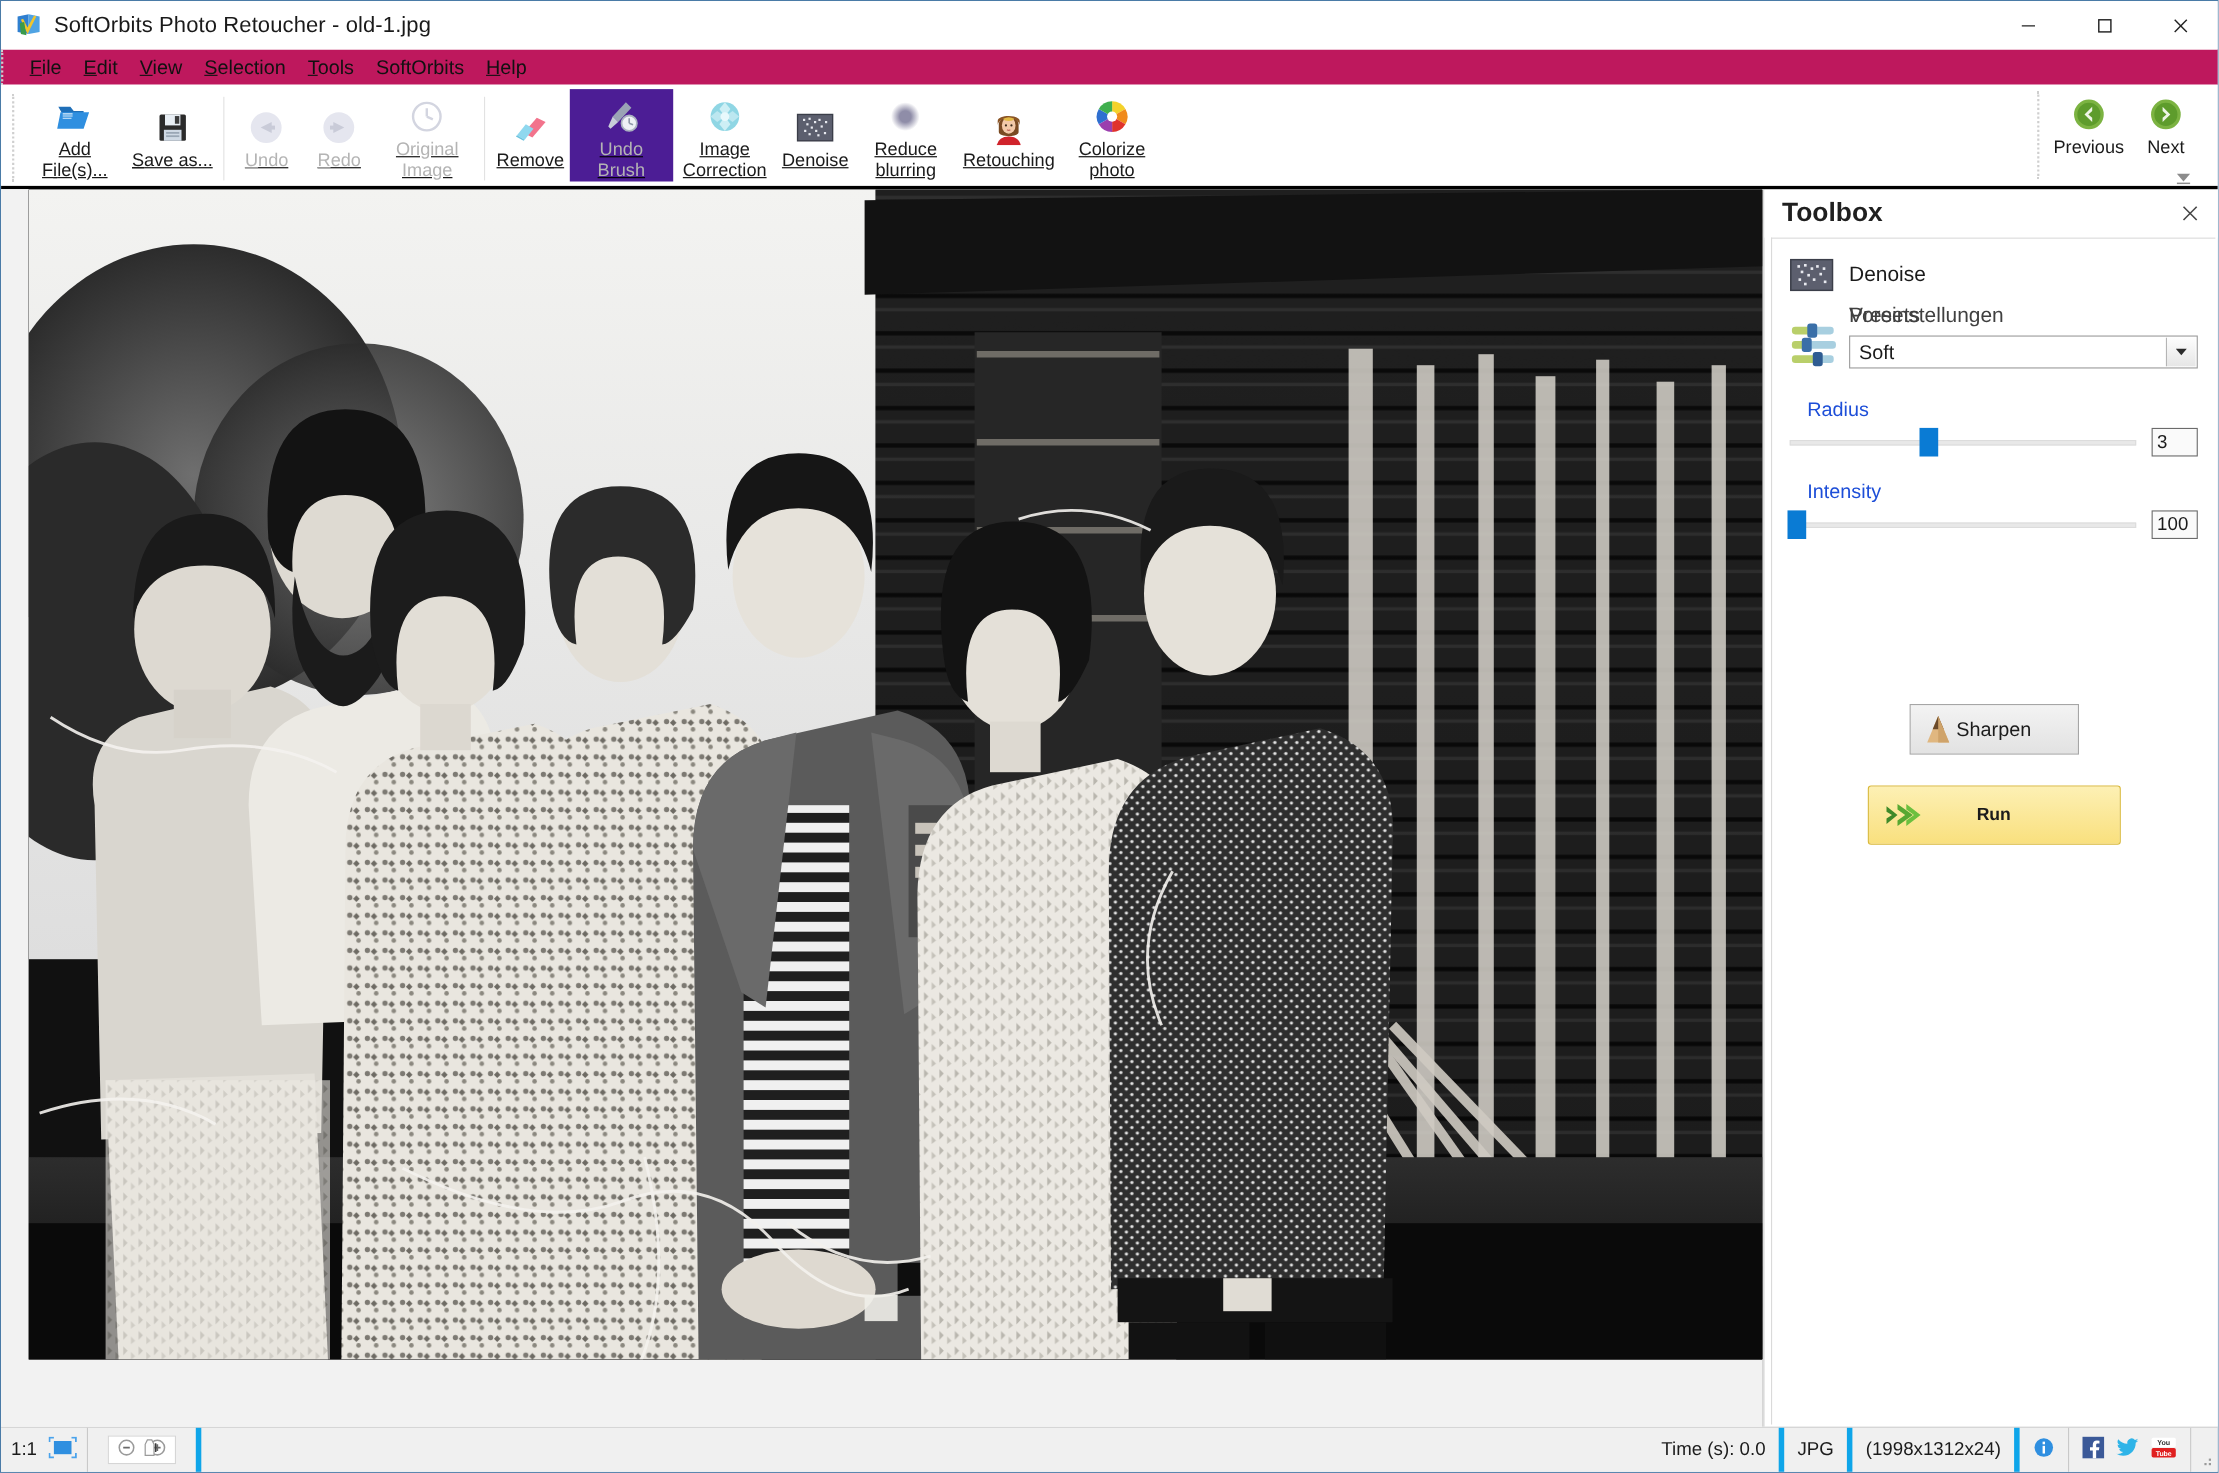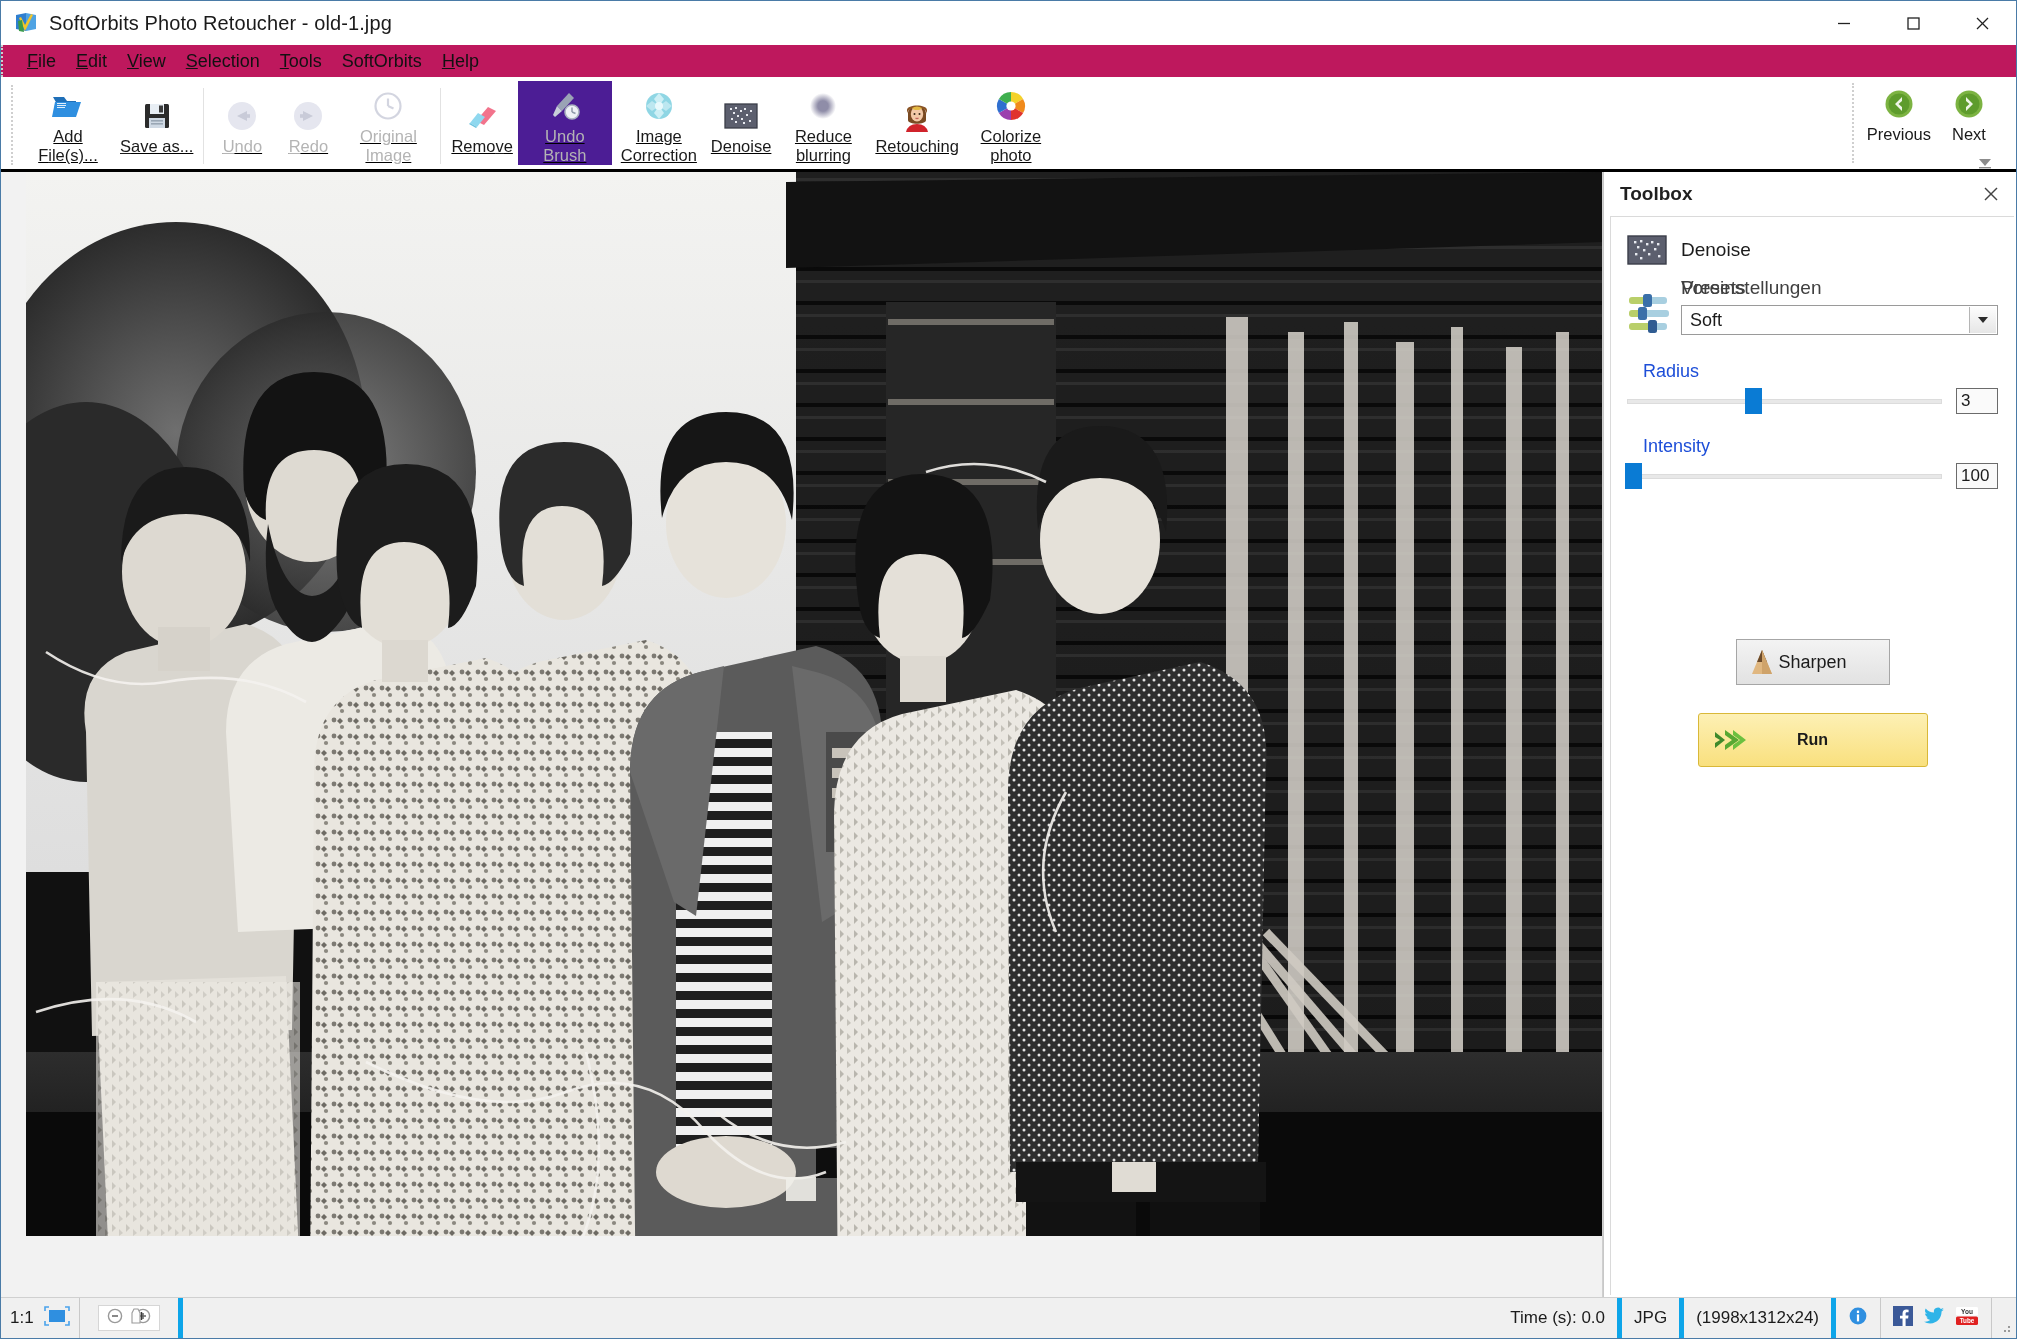--- a/index.html
+++ b/index.html
@@ -190,21 +190,21 @@
   }
   .tb-header {
     height: 44px;
     min-height: 44px;
     display: flex;
     align-items: center;
     padding: 0 12px 0 16px;
     background: #ffffff;
   }
   .tb-title {
-    font-size: 19px;
+    font-size: 24px;
     font-weight: bold;
     color: #1f1f1f;
   }
   .tb-close {
     margin-left: auto;
     width: 26px;
     height: 26px;
     display: flex;
     align-items: center;
     justify-content: center;

